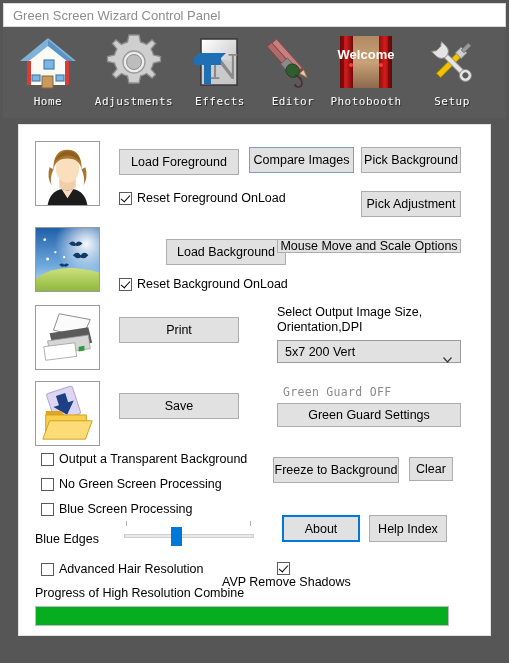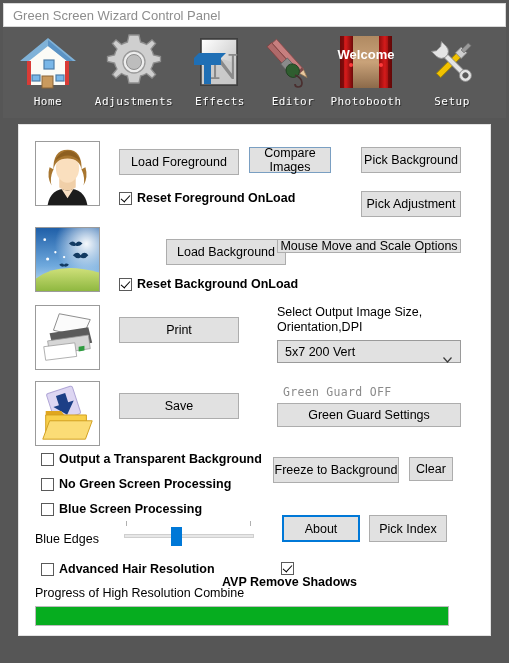--- a/index.html
+++ b/index.html
@@ -73,21 +73,21 @@
   }
   
   .thumb{
     position:absolute;
     background:#ffffff;
     border:1px solid #9b9b9b;
     box-sizing:border-box;
     overflow:hidden;
   }
   
-  .cbrow{position:absolute;display:flex;align-items:center;font-weight:bold;}
+  .cbrow{position:absolute;display:flex;align-items:center;}
   .cbox{
     width:13px;height:13px;flex:0 0 13px;
     background:#ffffff;border:1px solid #5a5a5a;
     box-sizing:border-box;position:relative;
   }
   .cbox.checked::after{
     content:"";
     position:absolute;left:3px;top:0px;
     width:4px;height:8px;
     border:solid #000;border-width:0 1.6px 1.6px 0;
@@ -282,21 +282,21 @@
         <path d="M47 28 q4 9 2 17 q5 -9 2 -19 z" fill="#a8762f"></path>
         <path d="M19 20 q6 -11 14 -11 q9 0 13 11 q-7 -6 -13 -6 q-7 0 -14 6 z" fill="#8d5f20"></path>
       </svg>
     </div>
     <div class="btn" style="left:100px;top:24px;width:120px;height:26px;">Load Foreground</div>
     <div class="cbrow" style="left:100px;top:66px;">
       <div class="cbox checked"></div>
       <div class="cblabel">Reset Foreground OnLoad</div>
     </div>
 
-    <div class="btn" style="left:230px;top:22px;width:82px;height:26px;border:1px solid #7a9fc2;">Compare Images</div>
+    <div class="btn" style="left:230px;top:22px;width:105px;height:26px;border:1px solid #7a9fc2;">Compare Images</div>
     <div class="btn" style="left:342px;top:22px;width:100px;height:26px;">Pick Background</div>
     <div class="btn" style="left:342px;top:66px;width:100px;height:26px;">Pick Adjustment</div>
 
     <div class="thumb" style="left:16px;top:102px;width:65px;height:65px;">
       <svg viewBox="0 0 65 65" width="63" height="63">
         <defs>
           <linearGradient id="sky" x1="0" y1="0" x2="0" y2="1">
             <stop offset="0%" stop-color="#1f5fa8"></stop>
             <stop offset="60%" stop-color="#6fa9dd"></stop>
             <stop offset="100%" stop-color="#cfe6f6"></stop>
@@ -396,21 +396,21 @@
       <div class="cblabel">Advanced Hair Resolution</div>
     </div>
     <div class="cbrow" style="left:198px;top:437px;flex-direction:column;">
       <div class="cbox checked"></div>
       <div class="cblabel">AVP Remove Shadows</div>
     </div>
 
     <div class="btn" style="left:254px;top:332px;width:126px;height:26px;">Freeze to Background</div>
     <div class="btn" style="left:390px;top:332px;width:44px;height:24px;">Clear</div>
     <div class="btn focus" style="left:263px;top:390px;width:78px;height:27px;">About</div>
-    <div class="btn" style="left:350px;top:390px;width:78px;height:27px;">Pick Index</div>
+    <div class="btn" style="left:350px;top:390px;width:78px;height:27px;">Help Index</div>
 
     <div class="lbl" style="left:16px;top:461px;">Progress of High Resolution Combine</div>
     <div class="progress" style="left:16px;top:481px;width:414px;height:20px;">
       <div class="pfill" id="prog-fill" style="width: 100%;"></div>
     </div>
 
   </div>
 </div>
 
 </body></html>

